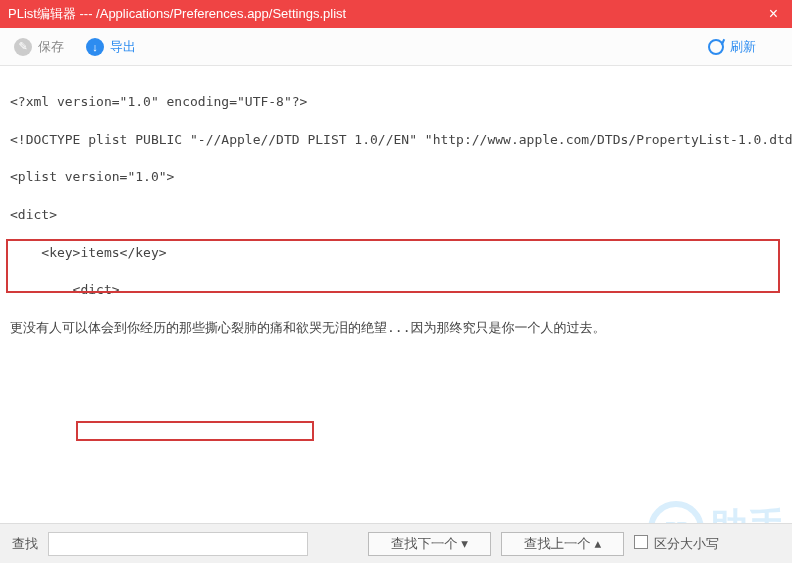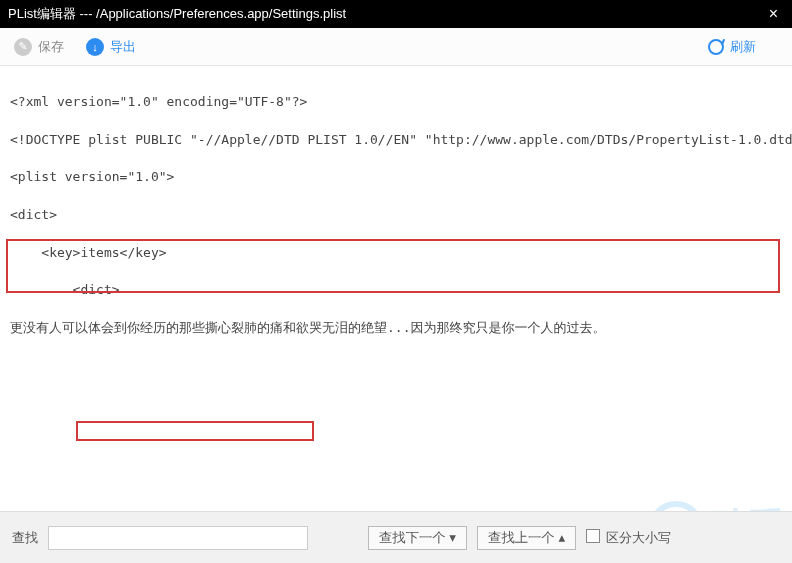--- a/index.html
+++ b/index.html
@@ -1,40 +1,40 @@
 <!DOCTYPE html>
 <html><head>
 <meta charset="utf-8">
 <style>
 * { margin: 0; padding: 0; box-sizing: border-box; }
 body { font-family: "Microsoft YaHei", Arial, sans-serif; font-size: 13px; background: #fff; width: 792px; height: 563px; position: relative; overflow: hidden; }
 
-.titlebar { background: #000000; color: #fff; height: 28px; display: flex; align-items: center; padding: 0 8px; font-size: 13px; }
+.titlebar { background: #ef4444; color: #fff; height: 28px; display: flex; align-items: center; padding: 0 8px; font-size: 13px; }
 .titlebar .title { flex: 1; }
 .titlebar .close { font-size: 16px; cursor: pointer; padding: 0 6px; }
 
 .toolbar { height: 38px; display: flex; align-items: center; padding: 0 14px; border-bottom: 1px solid #e5e5e5; background: #fcfcfc; }
 .toolbar .tool { display: flex; align-items: center; gap: 6px; margin-right: 22px; color: #888; cursor: pointer; }
 .toolbar .tool.active { color: #2d8cf0; }
 .toolbar .spacer { flex: 1; }
 .toolbar .icon-circle { width: 18px; height: 18px; border-radius: 50%; display: inline-flex; align-items: center; justify-content: center; font-size: 11px; }
 .toolbar .icon-gray { background: #ccc; color: #fff; }
 .toolbar .icon-blue { background: #2d8cf0; color: #fff; }
 .toolbar .icon-ring { border: 2px solid #2d8cf0; width: 16px; height: 16px; border-radius: 50%; position: relative; }
 .toolbar .icon-ring::before { content: ""; position: absolute; width: 2px; height: 6px; background: #2d8cf0; top: -2px; right: -2px; transform: rotate(25deg); }
 
 .editor { padding: 8px 10px; font-family: Consolas, Menlo, monospace; font-size: 13px; color: #444; line-height: 1.45; white-space: pre; height: 456px; overflow: hidden; position: relative; }
 .editor .line { white-space: pre; }
 .editor .box1 { position: absolute; border: 2px solid #d23a3a; left: 6px; top: 173px; width: 774px; height: 54px; pointer-events: none; }
 .editor .box2 { position: absolute; border: 2px solid #d23a3a; left: 76px; top: 355px; width: 238px; height: 20px; pointer-events: none; }
 
-.findbar { position: absolute; left: 0; right: 0; bottom: 0; height: 52px; background: #f1f1f1; border-top: 1px solid #ddd; display: flex; align-items: center; padding: 0 12px; gap: 10px; font-size: 13px; }
+.findbar { position: absolute; left: 0; right: 0; bottom: 0; height: 40px; background: #f1f1f1; border-top: 1px solid #ddd; display: flex; align-items: center; padding: 0 12px; gap: 10px; font-size: 13px; }
 .findbar .lbl { color: #555; }
 .findbar input[type=text] { width: 260px; height: 24px; border: 1px solid #ccc; padding: 0 6px; background: #fff; }
-.findbar button { height: 24px; padding: 0 10px; background: #fafafa; border: 1px solid #bbb; color: #555; cursor: pointer; }
+.findbar button { height: 24px; padding: 0 22px; background: #fafafa; border: 1px solid #bbb; color: #555; cursor: pointer; }
 .findbar .chkwrap { display: flex; align-items: flex-start; gap: 6px; color: #555; }
 .findbar .chkbox { width: 14px; height: 14px; border: 1px solid #888; background: #fff; display: inline-block; }
 
 .watermark { position: absolute; right: 6px; bottom: 6px; color: #d9eefc; font-size: 38px; font-weight: bold; display: flex; align-items: center; gap: 6px; pointer-events: none; }
 .watermark .ppcircle { width: 56px; height: 56px; border: 6px solid #d9eefc; border-radius: 50%; display: flex; align-items: center; justify-content: center; font-size: 20px; color: #d9eefc; letter-spacing: -2px; font-weight: 900; }
 .watermark .sub { font-size: 12px; display: block; color: #d9eefc; margin-top: -6px; }
 .watermark .txt { display: flex; flex-direction: column; align-items: flex-start; line-height: 0.9; }
 </style>
 </head>
 <body>

